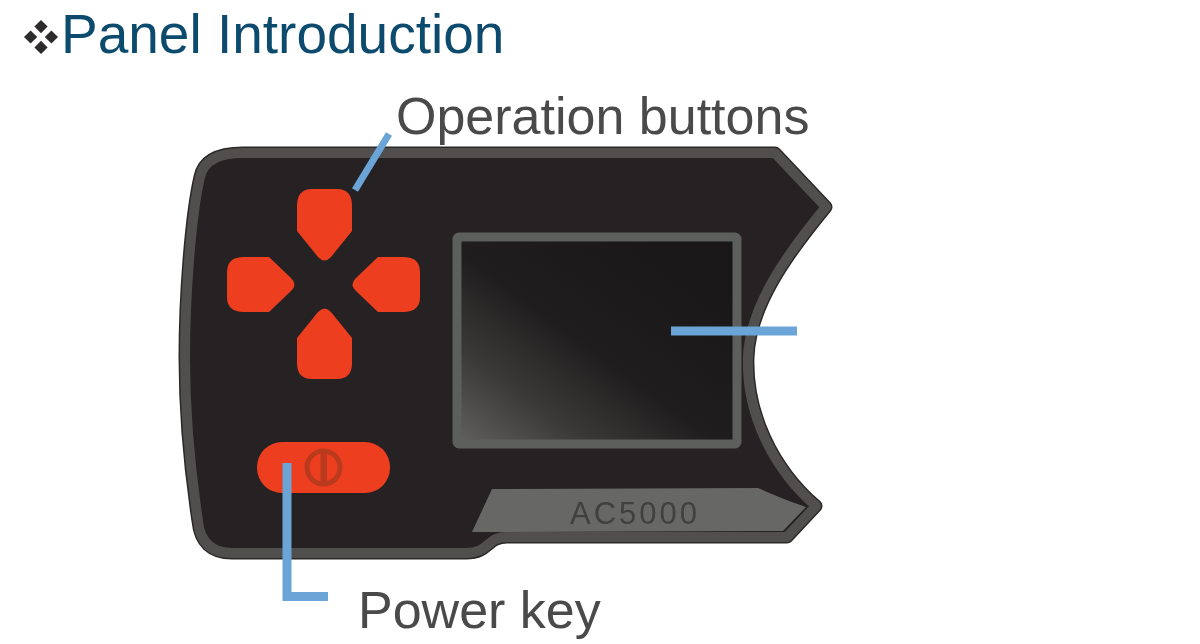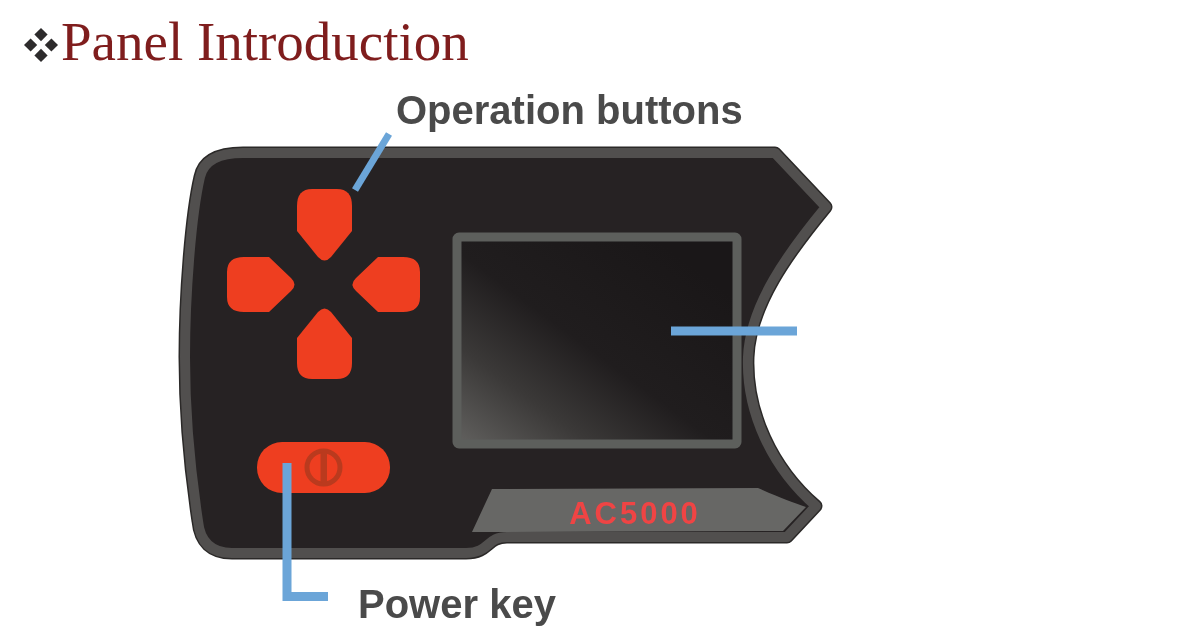--- a/index.html
+++ b/index.html
@@ -1,36 +1,36 @@
 <!DOCTYPE html>
 <html><head>
 <meta charset="utf-8">
 <style>
   html,body{margin:0;padding:0;background:#ffffff;}
   .stage{
     position:relative;width:1200px;height:644px;overflow:hidden;background:#ffffff;
     font-family:"Liberation Sans","DejaVu Sans",sans-serif;
   }
   .title{
-    position:absolute;left:24px;top:12px;margin:0;
-    font-size:55px;font-weight:500;color:#7f1d1d;letter-spacing:0px;
-    display:flex;align-items:center;line-height:1.1;font-family:Liberation Serif, serif;
+    position:absolute;left:24px;top:4px;margin:0;
+    font-size:55px;font-weight:500;color:#0c4a6e;letter-spacing:0px;
+    display:flex;align-items:center;line-height:1.1;
   }
   .title .bullet{width:34px;height:34px;margin-right:3px;transform:translateY(3px);flex:0 0 auto;}
   .device-svg{position:absolute;left:0;top:0;width:1200px;height:644px;}
   .callout-label{
-    position:absolute;font-size:40px;font-weight:700;color:#4a4a4a;
+    position:absolute;font-size:52px;font-weight:400;color:#4a4a4a;
     white-space:nowrap;line-height:1.1;
   }
   .label-operation{left:396px;top:88px;}
   .label-lcd{left:811px;top:309px;}
   .label-power{left:358px;top:582px;}
   .model-label{
     position:absolute;left:560px;top:496px;width:150px;text-align:center;
-    font-size:31px;font-weight:bold;letter-spacing:3px;color:#ef4444;line-height:1.15;
+    font-size:31px;font-weight:normal;letter-spacing:3px;color:#404040;line-height:1.15;
   }
 </style>
 </head>
 <body>
 
 <div class="stage">
 
   <h1 class="title">
     <svg class="bullet" viewBox="0 0 36 36" aria-hidden="true">
       <g fill="#2d2b2c">

